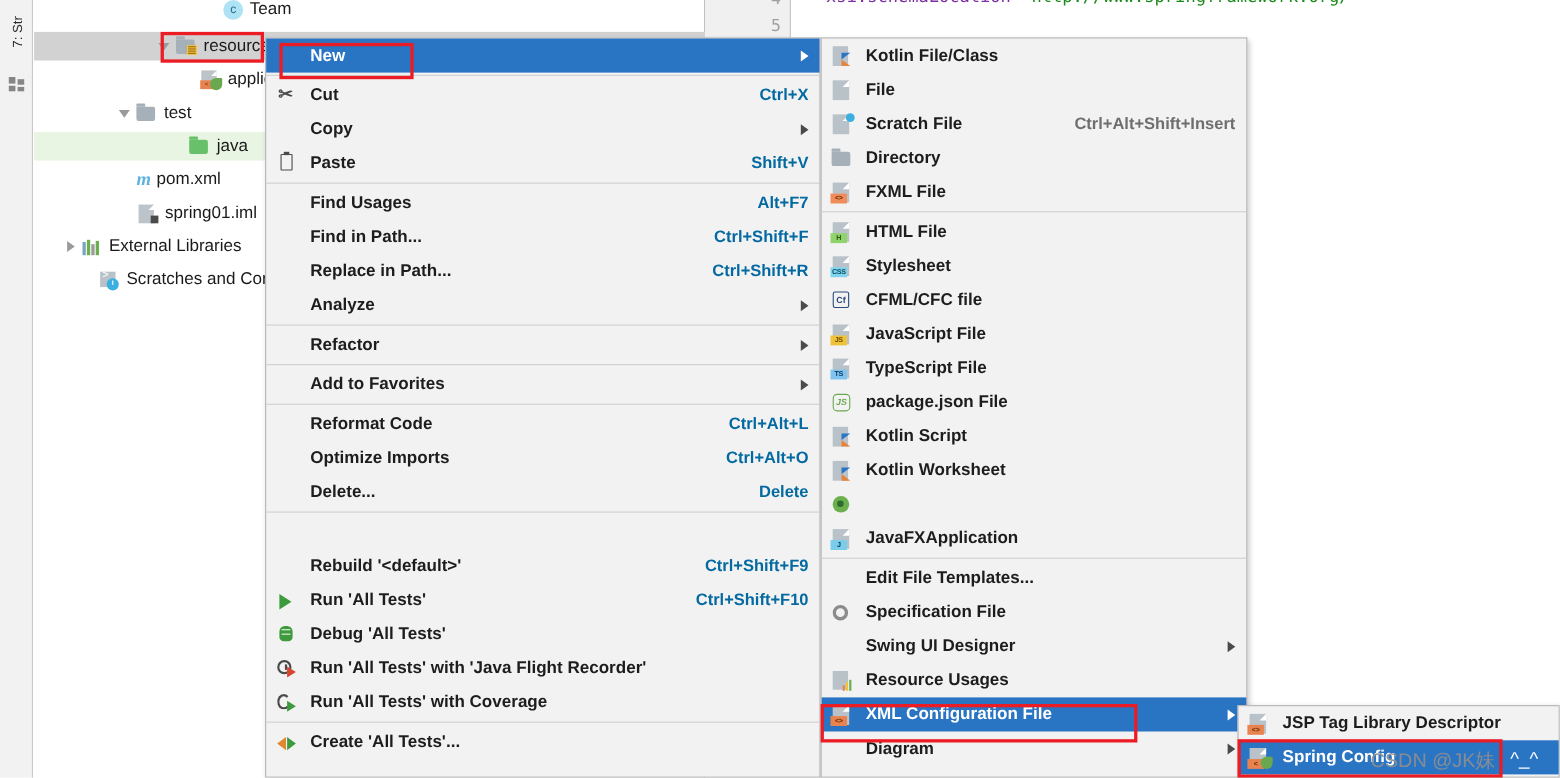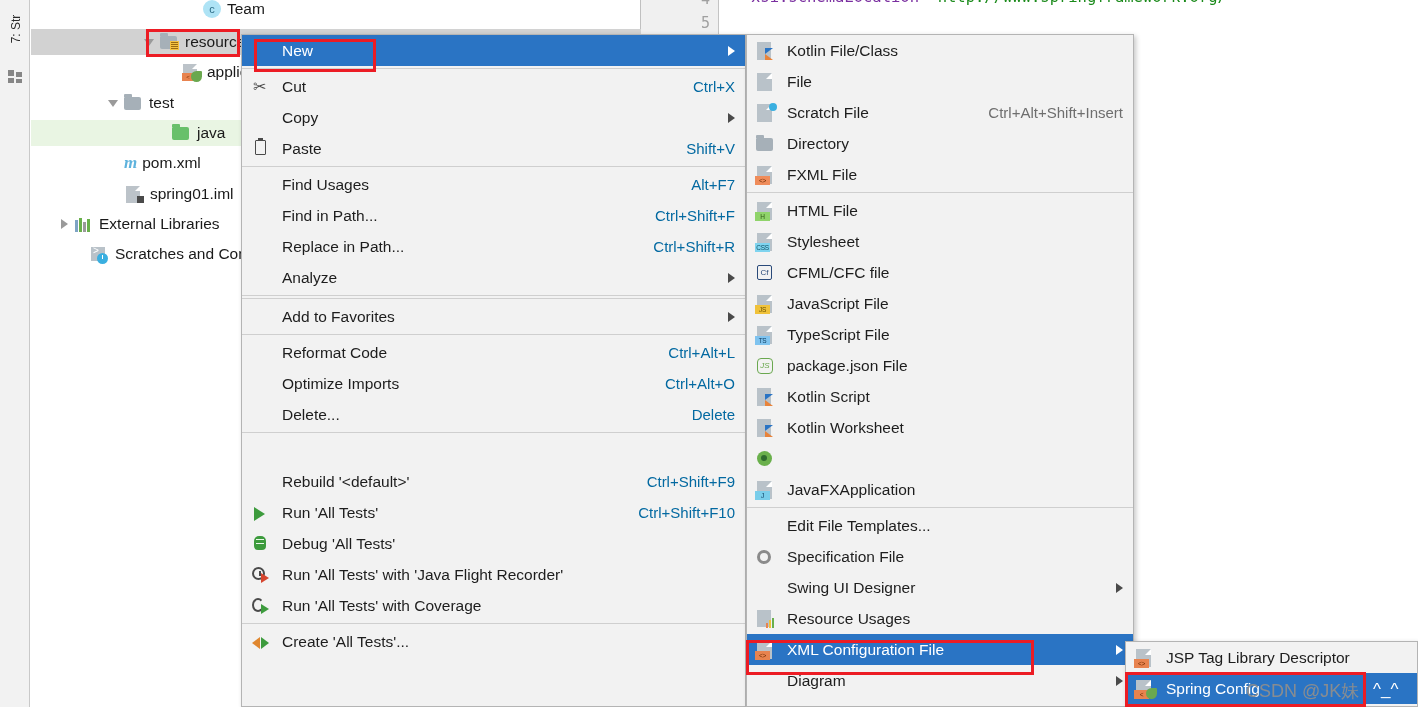--- a/index.html
+++ b/index.html
@@ -96,21 +96,21 @@
     position:absolute; left:110px; top:-12px;
     font-family:"DejaVu Sans Mono", monospace; font-size:15.5px; white-space:nowrap;
   }
   .c-attr { color:#7a2fa0; }
   .c-str { color:#1a8a1a; }
 
   
   .menu {
     position: absolute; background: #f2f2f2;
     border: 1px solid #b4b4b4; box-shadow: 2px 2px 5px rgba(0,0,0,0.22);
-    font-size: 15.5px; color: #1d1d1d; padding: 0;
+    font-size: 15.5px; color: #1d1d1d; padding: 0; font-weight: bold;
   }
   #ctx-menu { left: 241px; top: 34px; width: 505px; height: 673px; }
   .mi {
     position: relative; height: 31px; display: flex; align-items: center;
     padding: 0 10px 0 8px; white-space: nowrap; cursor: default;
   }
   .mi .mi-ico { width: 24px; height: 20px; position: relative; flex: 0 0 auto; margin-right: 8px; }
   .mi .mi-label { flex: 1 1 auto; }
   .mi .mi-key { color: #0369a1; font-size: 15px; margin-left: 18px; }
   .mi .submenu-arrow {
@@ -366,20 +366,25 @@
     </div>
 
     <div class="mi">
       <span class="mi-ico"></span>
       <span class="mi-label">Analyze</span>
       <span class="submenu-arrow"></span>
     </div>
 
     <div class="msep"></div>
 
+    <div class="mi">
+      <span class="mi-ico"></span>
+      <span class="mi-label">Refactor</span>
+      <span class="submenu-arrow"></span>
+    </div>
 
     <div class="msep"></div>
 
     <div class="mi">
       <span class="mi-ico"></span>
       <span class="mi-label">Add to Favorites</span>
       <span class="submenu-arrow"></span>
     </div>
 
     <div class="msep"></div>

